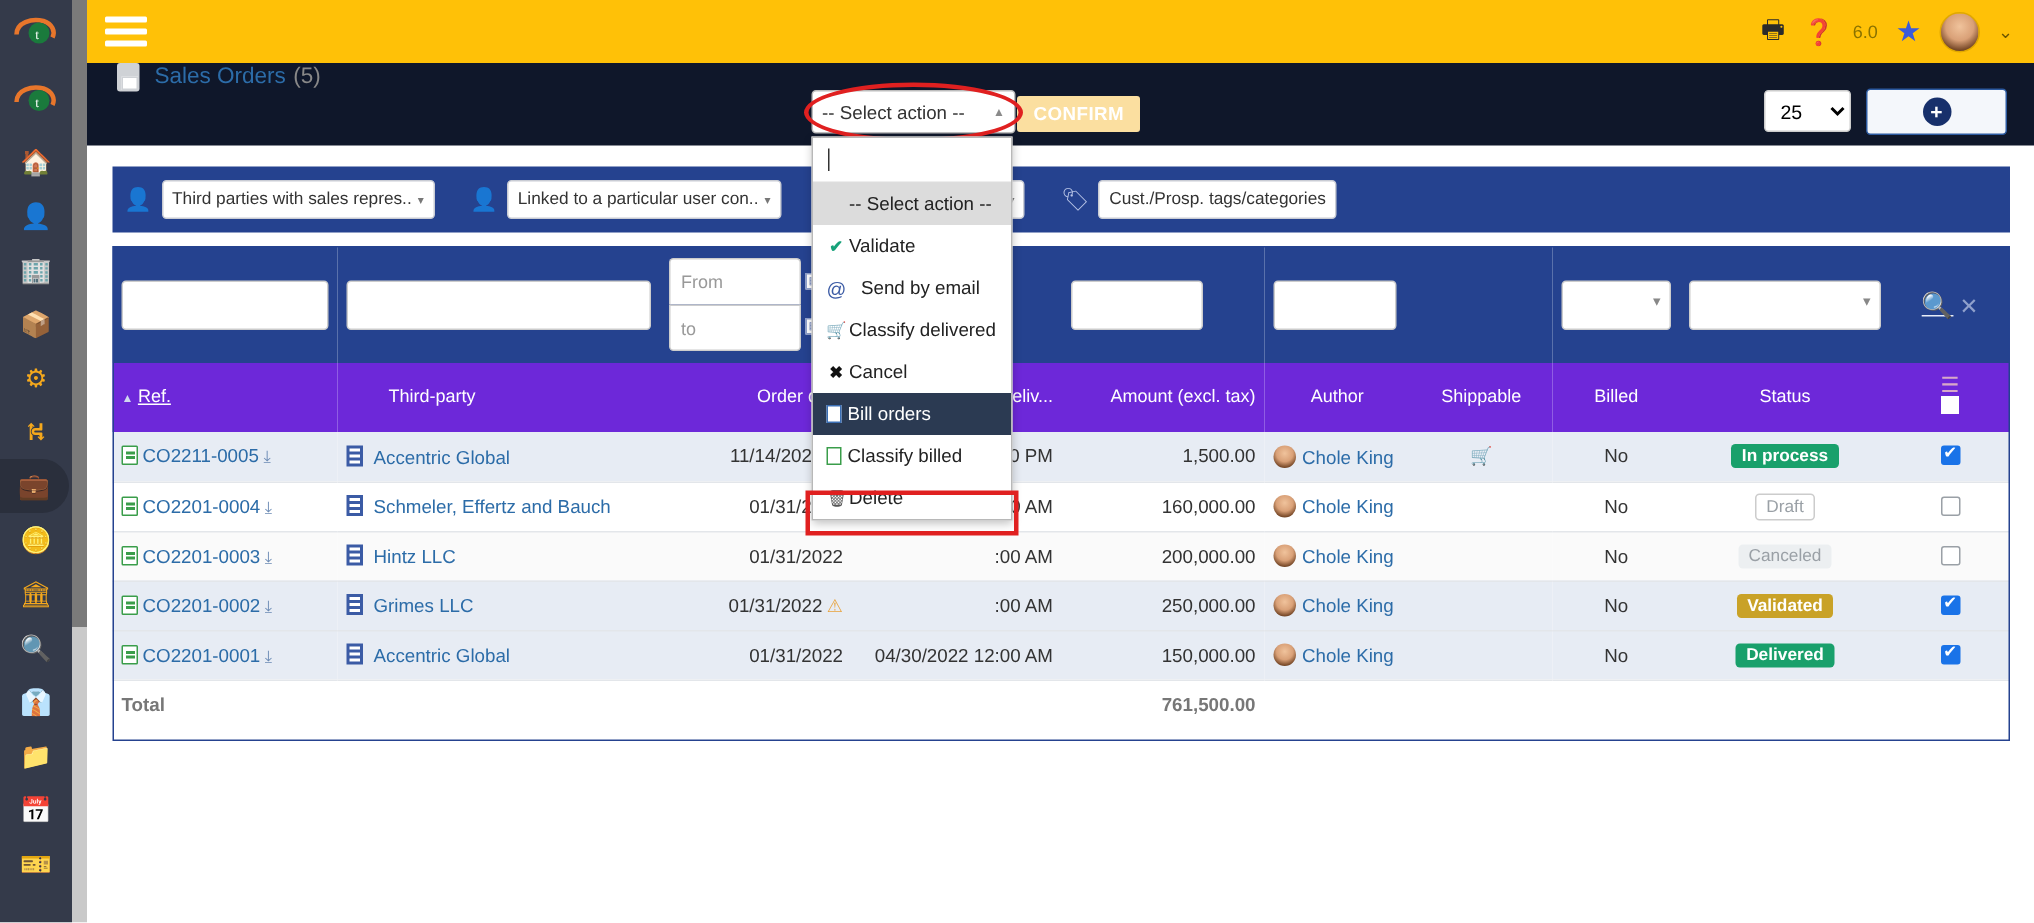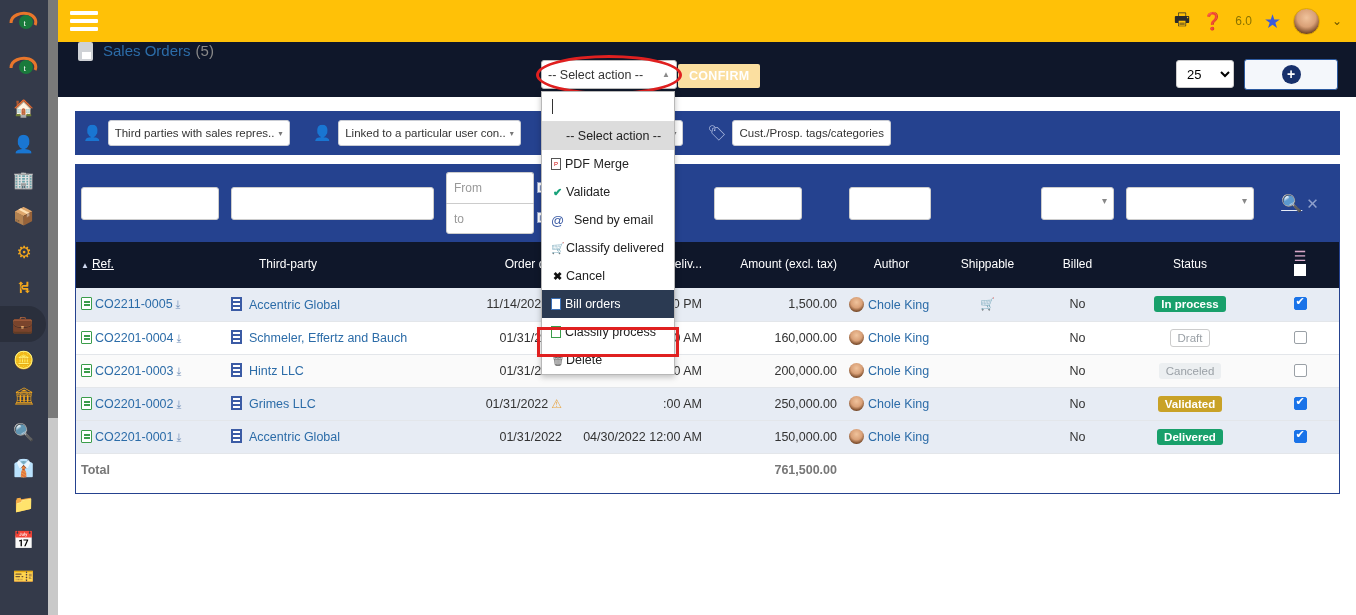--- a/index.html
+++ b/index.html
@@ -125,21 +125,21 @@
     width:100%; height:33px; border:1px solid #ccc; border-radius:3px;
     background:#fff; font-size:12px; position:relative;
   }
   .f-sel:after{
     content:"▾"; position:absolute; right:6px; top:7px; color:#888; font-size:10px;
   }
   .searchcell{ text-align:center; }
   .srch{ color:#e7ecf7; font-size:17px; text-decoration:underline; }
   .clr{ color:#8fa0cc; font-size:15px; margin-left:4px; }
 
-  thead.heads tr{ background:#0f172a; color:#fff; }
+  thead.heads tr{ background:#6d28d9; color:#fff; }
   thead.heads th{
     font-size:12px; font-weight:normal; padding:6px 6px 9px 6px;
     text-align:center; white-space:nowrap;
   }
   thead.heads th.l{ text-align:left; }
   thead.heads th.r{ text-align:right; }
   .sortlink{ color:#fff; text-decoration:underline; }
   .sortcar{ font-size:8px; margin-right:3px; color:#cfd8ef; }
 
   tbody tr{ height:33px; }
@@ -528,24 +528,20 @@
 
 <div id="dropdown">
   <div id="dd-search">
     <span id="dd-caret"></span>
   </div>
   <div class="dd-item sel">
     <span class="dd-ico"></span>
       <span>-- Select action --</span>
   </div>
   <div class="dd-item">
-    <span class="pdf-ico">P</span>
-      <span>PDF Merge</span>
-  </div>
-  <div class="dd-item">
     <span class="dd-ico" style="color:#17a27a;font-weight:bold;">✔</span>
       <span>Validate</span>
   </div>
   <div class="dd-item">
     <span class="dd-ico" style="color:#3b5ba5;font-size:13px;">@</span>
       <span style="margin-left:8px">Send by email</span>
   </div>
   <div class="dd-item">
     <span class="dd-ico" style="color:#5b8fc9;">🛒</span>
       <span>Classify delivered</span>
@@ -553,20 +549,20 @@
   <div class="dd-item">
     <span class="dd-ico" style="font-weight:bold;color:#111;">✖</span>
       <span>Cancel</span>
   </div>
   <div class="dd-item hi">
     <span class="doc-ico-b"></span>
       <span>Bill orders</span>
   </div>
   <div class="dd-item">
     <span class="doc-ico-g"></span>
-      <span>Classify process</span>
+      <span>Classify billed</span>
   </div>
   <div class="dd-item">
     <span class="dd-ico" style="color:#555;">🗑</span>
       <span>Delete</span>
   </div>
 </div>
 <div id="hi-rect"></div>
 
 </body></html>

